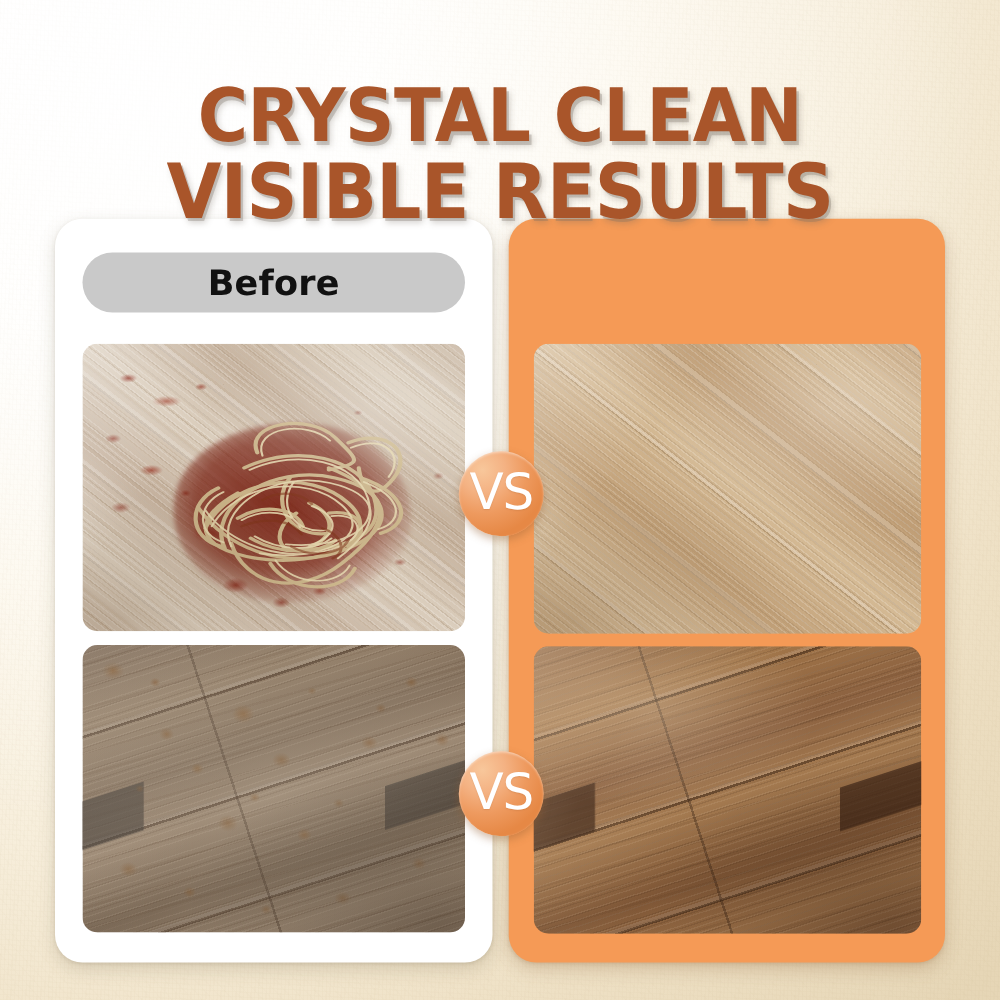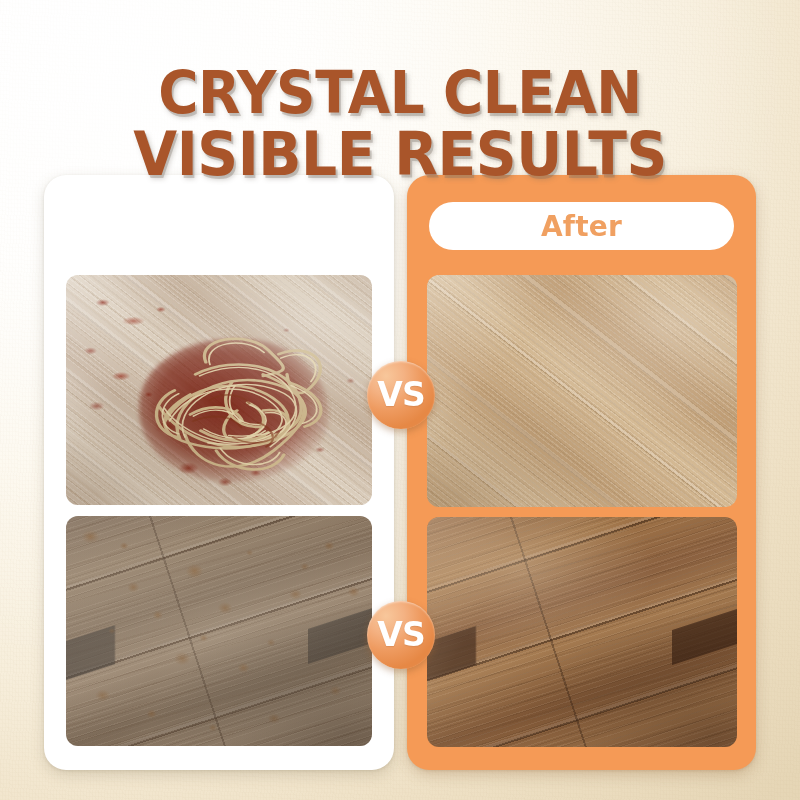--- a/index.html
+++ b/index.html
@@ -270,22 +270,22 @@
     width:68px; height:68px;
     border-radius:50%;
     z-index:9;
     background:
       radial-gradient(78% 78% at 28% 22%, #f8c79b 0%, #f4b283 34%, #ee9a5f 66%, #e68845 100%);
     box-shadow:0 3px 7px rgba(150,95,50,.42), inset 0 1px 2px rgba(255,255,255,.45);
     display:flex; align-items:center; justify-content:center;
   }
   .vs span {
     font-family:"DejaVu Sans", sans-serif;
-    font-weight:bold;
-    font-size:33px;
+    font-weight:normal;
+    font-size:40px;
     line-height:1;
     color:#ffffff;
     letter-spacing:-1px;
     transform:translateY(-1px);
     text-shadow:0 1px 1px rgba(180,110,60,.30);
   }
   #vs-1 { top:361px; }
   #vs-2 { top:601px; }
 </style>
 </head>
@@ -296,20 +296,23 @@
   <div id="bg-vignette"></div>
 </div>
 
 <div id="headline">
   <span class="line l1">CRYSTAL CLEAN</span>
   <span class="line l2">VISIBLE RESULTS</span>
 </div>
 
 <div class="panel" id="panel-before">
 
+  <div class="pill" id="pill-before">
+    <span>Before</span>
+  </div>
 
   <div class="shot r1" id="shot-before-1">
     <div class="layer oak-base"></div>
     <div class="layer oak-planks"></div>
     <div class="layer oak-grain"></div>
     <div class="layer sauce"></div>
     <div class="pile-sauce"></div>
     <div class="noodles">
       <svg viewBox="0 0 200 200" preserveAspectRatio="none">
         <g fill="none" stroke="#cdb98d" stroke-width="3.2" stroke-linecap="round" opacity=".95">
@@ -363,23 +366,20 @@
     <div class="dark-patch" style="left:-6%;top:52%;width:22%;height:17%;transform:skewY(-18deg);"></div>
     <div class="dark-patch" style="left:79%;top:44%;width:24%;height:15%;transform:skewY(-18deg);"></div>
     <div class="layer stains"></div>
     <div class="layer haze"></div>
     <div class="layer walnut-gloss"></div>
   </div>
 </div>
 
 <div class="panel" id="panel-after">
 
-  <div class="pill" id="pill-after">
-    <span>After</span>
-  </div>
 
   <div class="shot r1" id="shot-after-1">
     <div class="layer oak-base"></div>
     <div class="layer oak-planks"></div>
     <div class="layer oak-grain"></div>
     <div class="layer oak-shade"></div>
   </div>
 
   <div class="shot r2" id="shot-after-2">
     <div class="layer walnut-base"></div>

